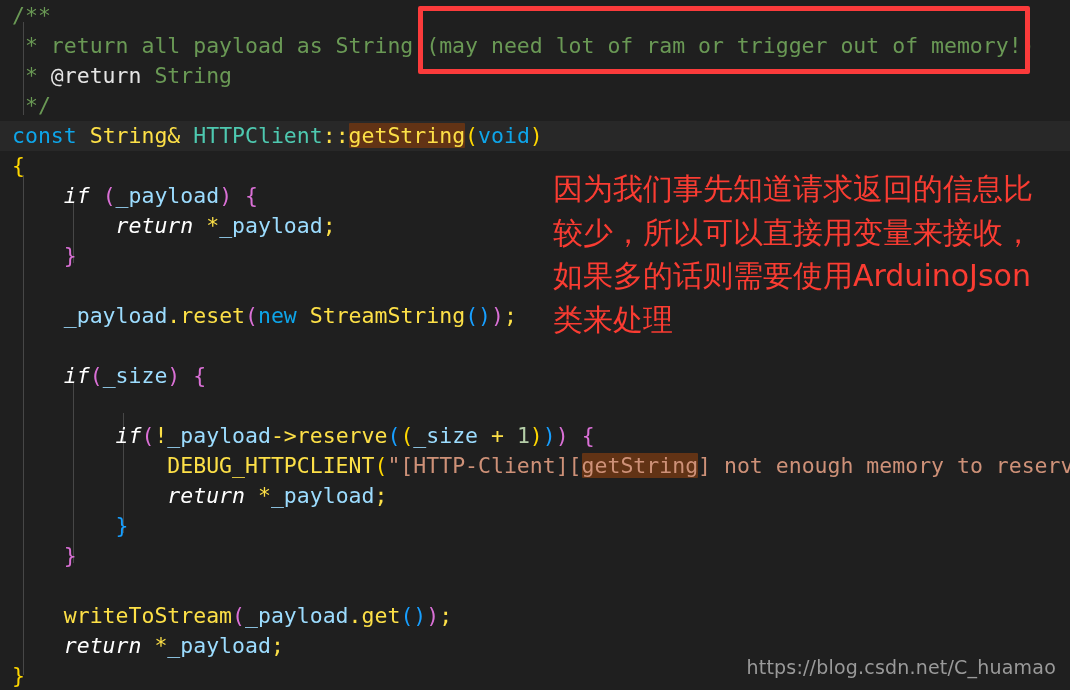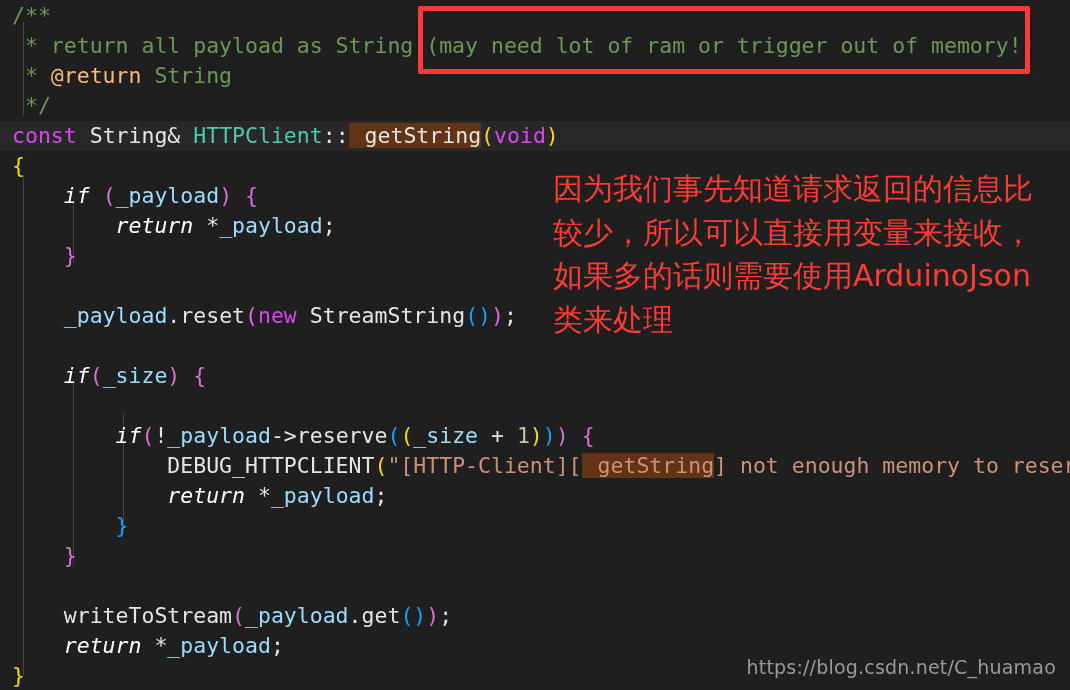--- a/index.html
+++ b/index.html
@@ -50,32 +50,32 @@
   
   .guide {
     position: absolute;
     width: 1px;
     background: #474747;
     pointer-events: none;
   }
 
   
   .t-comment  { color: #6a9955; }
-  .t-doctag   { color: #fdba74; }
-  .t-keyword  { color: #d946ef; }
+  .t-doctag   { color: #e5e5e5; }
+  .t-keyword  { color: #0ea5e9; }
   .t-ctrl     { color: #ffffff; font-style: italic; }
   .t-type     { color: #4ec9b0; }
-  .t-plain    { color: #e5e5e5; }
+  .t-plain    { color: #fde047; }
   .t-ident    { color: #9cdcfe; }
   .t-string   { color: #ce9178; }
   .t-num      { color: #b5cea8; }
   .t-par-y    { color: #ffd700; }
   .t-par-m    { color: #da70d6; }
   .t-par-b    { color: #179fff; }
-  .hl         { background: #623315; border-radius: 1px; padding-left: 16px; }
+  .hl         { background: #623315; border-radius: 1px; }
 
   
   #red-box {
     position: absolute;
     left: 418px;
     top: 6px;
     width: 612px;
     height: 68px;
     border: 5px solid #fb3b3b;
     box-sizing: border-box;

